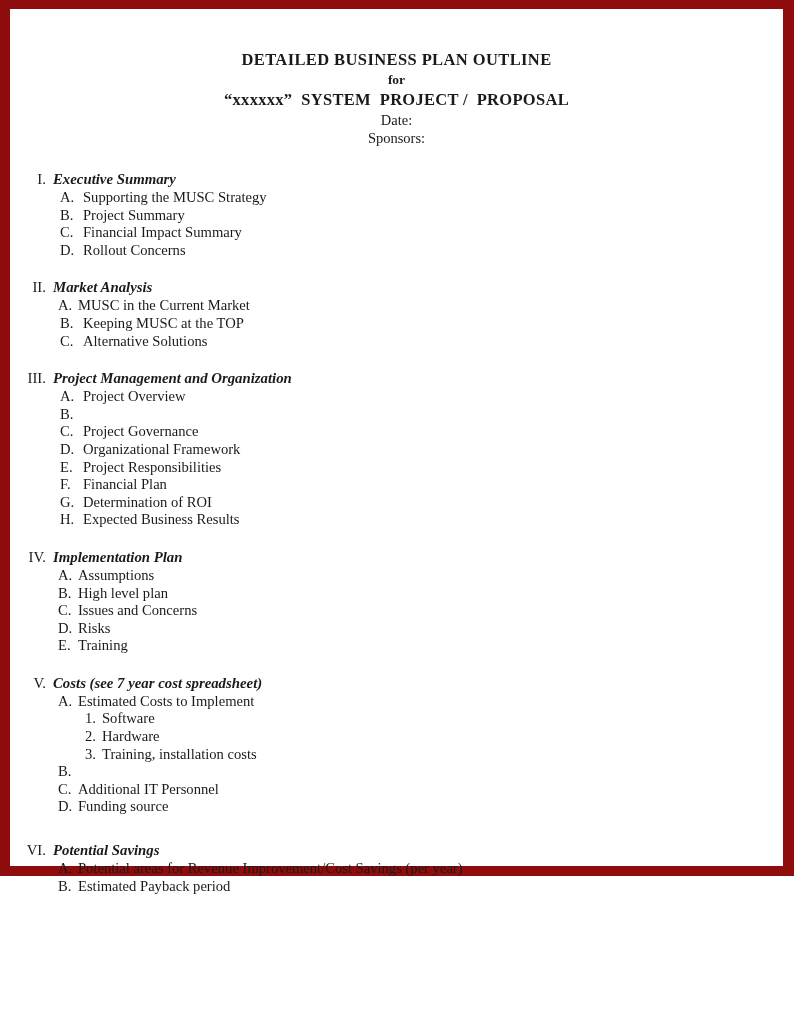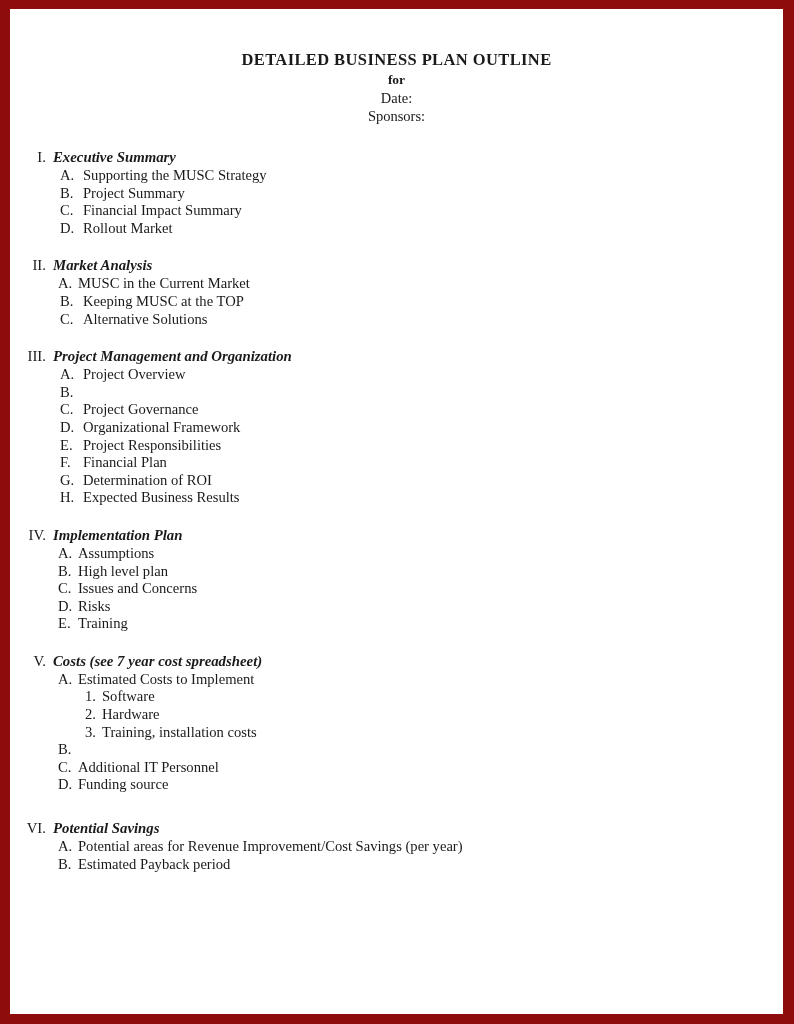--- a/index.html
+++ b/index.html
@@ -13,21 +13,21 @@
     font-family: "Liberation Serif", "DejaVu Serif", serif;
     color: #1a1a1a;
     overflow: hidden;
   }
 
   
   .page-frame {
     position: absolute;
     top: 0; left: 0;
     width: 794px;
-    height: 1024px;
+    height: 876px;
     box-sizing: border-box;
     background: #ffffff;
     border-top: 9px solid #8e0c0c;
     border-left: 10px solid #8e0c0c;
     border-right: 11px solid #8e0c0c;
     border-bottom: 10px solid #8e0c0c;
   }
   .frame-inner {
     position: absolute;
     top: 0; left: 0; right: 0; bottom: 0;
@@ -134,20 +134,21 @@
 </head>
 <body>
 
 <div class="page-frame">
   <div class="frame-inner">
     <div class="paper">
 
       <div class="doc-head">
         <div class="title-line-1">DETAILED BUSINESS PLAN OUTLINE</div>
         <div class="title-for">for</div>
+        <div class="title-line-3">“xxxxxx”  SYSTEM  PROJECT /  PROPOSAL</div>
         <div class="meta-block">
           <div>Date:</div>
           <div>Sponsors:</div>
         </div>
       </div>
 
       <div class="outline" id="outline-root">
           <div class="section">
             <div class="sec-head">
               <span class="sec-num">I.</span>
@@ -161,21 +162,21 @@
               <div class="sub-item">
                 <span class="sub-letter wide">B.</span>
                 <span class="sub-text">Project Summary</span>
               </div>
               <div class="sub-item">
                 <span class="sub-letter wide">C.</span>
                 <span class="sub-text">Financial Impact Summary</span>
               </div>
               <div class="sub-item">
                 <span class="sub-letter wide">D.</span>
-                <span class="sub-text">Rollout Market</span>
+                <span class="sub-text">Rollout Concerns</span>
               </div>
             </div>
           </div>
           <div class="section">
             <div class="sec-head">
               <span class="sec-num">II.</span>
               <span class="sec-title">Market Analysis</span>
             </div>
             <div class="sub-list">
               <div class="sub-item tight">

